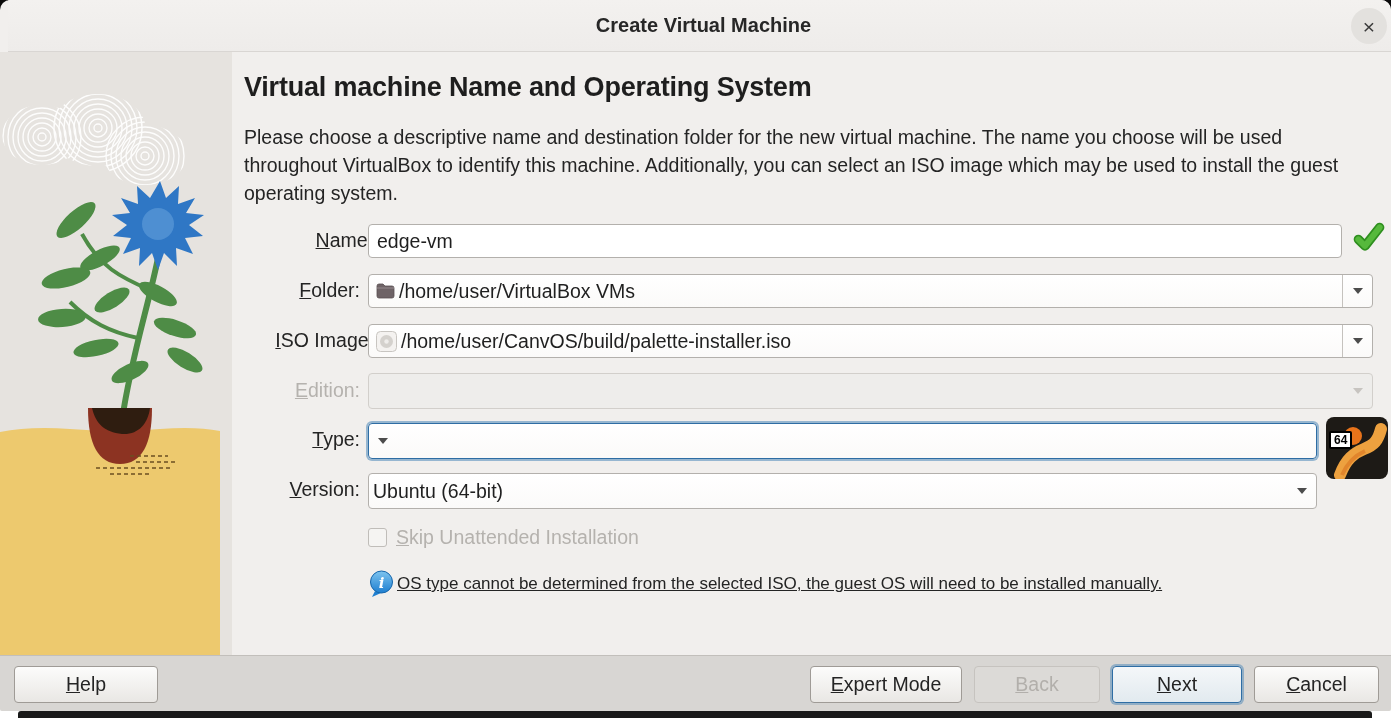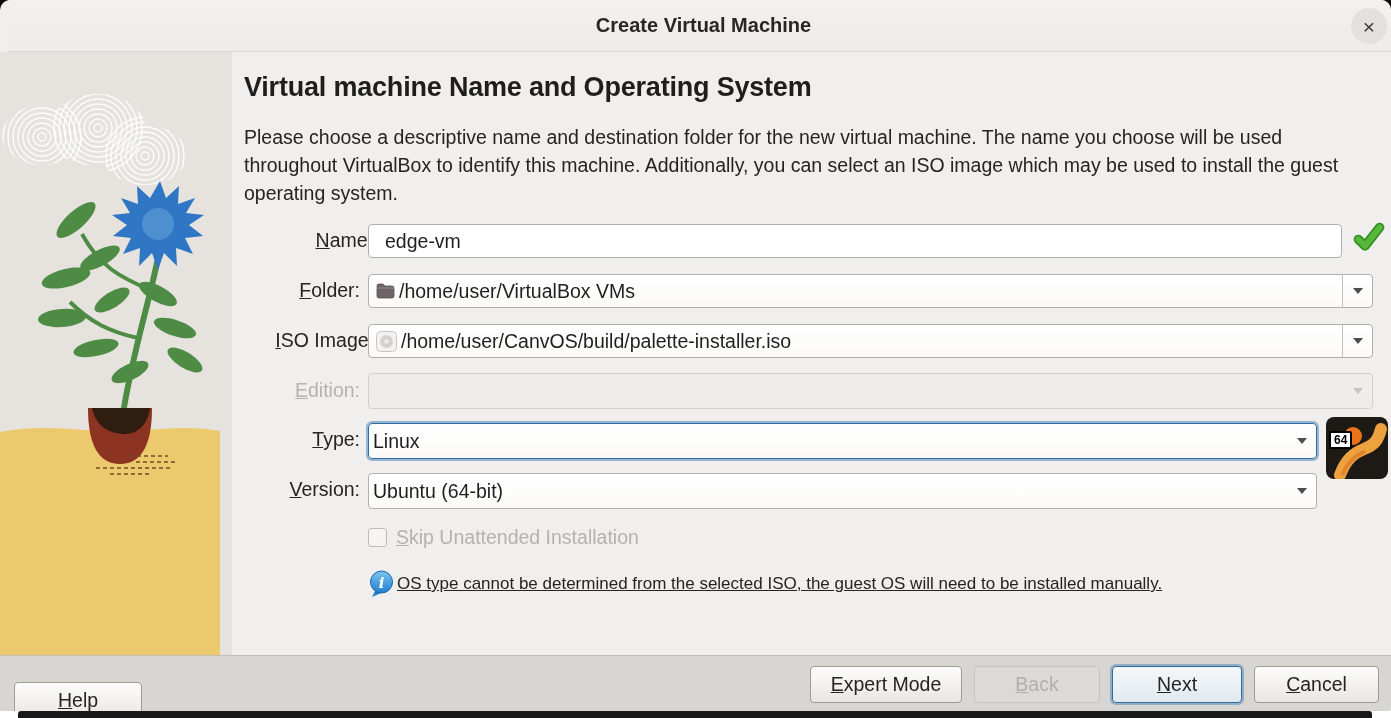--- a/index.html
+++ b/index.html
@@ -21,21 +21,21 @@
 
   
   .content { position:absolute; left:233px; top:52px; width:1158px; height:603px; }
   .heading { position:absolute; left:11px; top:20px; font-size:27px; font-weight:bold; color:#1e1e1e; letter-spacing:-0.2px; }
   .descr { position:absolute; left:11px; top:71px; width:1135px; font-size:19.5px; line-height:28px; color:#242424; }
 
   .flabel { position:absolute; width:120px; text-align:right; font-size:19.5px; color:#242424; display:block; }
   .flabel.dis { color:#b5b2ae; }
   .mn::first-letter { text-decoration:underline; }
 
-  .tfield { position:absolute; height:34px; background:#fff; border:1px solid #b3b0ac; border-radius:4px; font-size:19.5px; color:#1f1f1f; padding:0 16px; font-family:"Liberation Sans","DejaVu Sans",sans-serif; }
+  .tfield { position:absolute; height:34px; background:#fff; border:1px solid #b3b0ac; border-radius:4px; font-size:19.5px; color:#1f1f1f; padding:0 8px; font-family:"Liberation Sans","DejaVu Sans",sans-serif; }
   .combo { position:absolute; height:34px; background:linear-gradient(#ffffff,#fbfaf9); border:1px solid #b3b0ac; border-radius:4px; display:flex; align-items:center; font-size:19.5px; color:#1f1f1f; cursor:pointer; }
   .combo .ctext { flex:1; padding:0 4px; white-space:nowrap; overflow:hidden; }
   .combo .cicon { margin-left:7px; display:flex; align-items:center; }
   .drop-seg { width:30px; align-self:stretch; border-left:1px solid #c5c2be; display:flex; align-items:center; justify-content:center; }
   .arrow { width:0; height:0; border-left:5px solid transparent; border-right:5px solid transparent; border-top:6px solid #4c4c4c; }
   .combo.dis { background:#eeedeb; border-color:#d2cfcb; }
   .combo.dis .arrow { border-top-color:#c7c4c0; }
   .combo.focused { border:1px solid #2e6da4; box-shadow:0 0 0 2px rgba(74,134,184,0.55); }
   .drop-plain { width:28px; display:flex; align-items:center; justify-content:center; }
 
@@ -48,21 +48,21 @@
 
   .inforow { position:absolute; left:135px; top:518px; display:flex; }
   .infotext { margin-left:2px; width:915px; font-size:17px; line-height:28px; color:#242424;text-decoration:underline; }
 
   
   .buttonbar { position:absolute; left:0; top:655px; width:100%; height:56px; background:#d8d6d3; border-top:1px solid #c2bfbb; }
   .btn { position:absolute; top:10px; height:37px; background:linear-gradient(#fcfcfb,#e9e7e4); border:1px solid #9f9b96; border-radius:4px; font-size:19.5px; color:#242424; display:flex; align-items:center; justify-content:center; cursor:pointer; font-family:"Liberation Sans","DejaVu Sans",sans-serif; }
   .btn .mn { display:block; }
   .btn.disabled { background:#dcdad7; border-color:#c6c3bf; color:#b2afab; cursor:default; }
   .btn.default { border:1px solid #2e6da4; box-shadow:0 0 0 2px rgba(74,134,184,0.5); background:linear-gradient(#f4f7f9,#e2eaef); }
-  #btn-help { left:14px; width:128px;margin-top:16px; }
+  #btn-help { left:14px; width:144px; }
   #btn-expert { left:810px; width:152px; }
   #btn-back { left:974px; width:126px; }
   #btn-next { left:1112px; width:130px; }
   #btn-cancel { left:1254px; width:125px; }
 
   .checkmark { position:absolute; left:1120px; top:170px; width:32px; height:32px; }
 </style>
 </head>
 <body>
 
@@ -205,21 +205,20 @@
     <label class="flabel dis mn" style="left:7px; top:327px;">Edition:</label>
     <div class="combo dis" style="left:135px; top:321px; width:1005px; height:36px;">
       <span class="ctext"></span>
       <span class="drop-plain">
           <span class="arrow"></span>
         </span>
     </div>
 
     <label class="flabel mn" style="left:7px; top:376px;">Type:</label>
     <div class="combo focused" style="left:135px; top:371px; width:949px; height:36px;">
-      <span class="ctext">Linux</span>
       <span class="drop-plain">
           <span class="arrow"></span>
         </span>
     </div>
 
     <div class="os-icon">
       <svg width="62" height="62" viewBox="0 0 62 62">
         <circle cx="27" cy="19" r="9" fill="#e8731a"></circle>
         <path d="M14,58 C20,42 28,36 38,32 C48,28 52,24 55,12" stroke="#eda13f" stroke-width="12" fill="none" stroke-linecap="round"></path>
         <path d="M16,58 C22,44 30,38 39,34" stroke="#d9731f" stroke-width="4" fill="none" opacity="0.6"></path>

